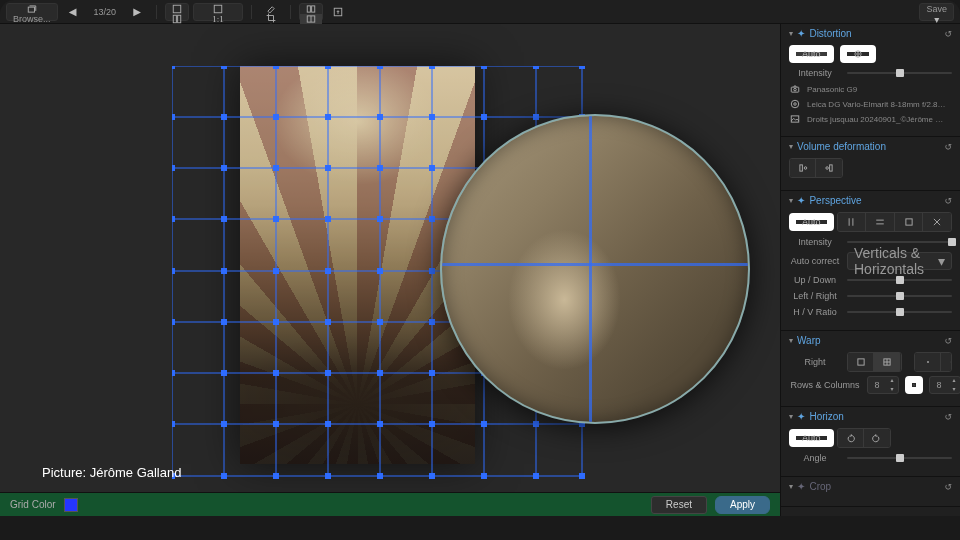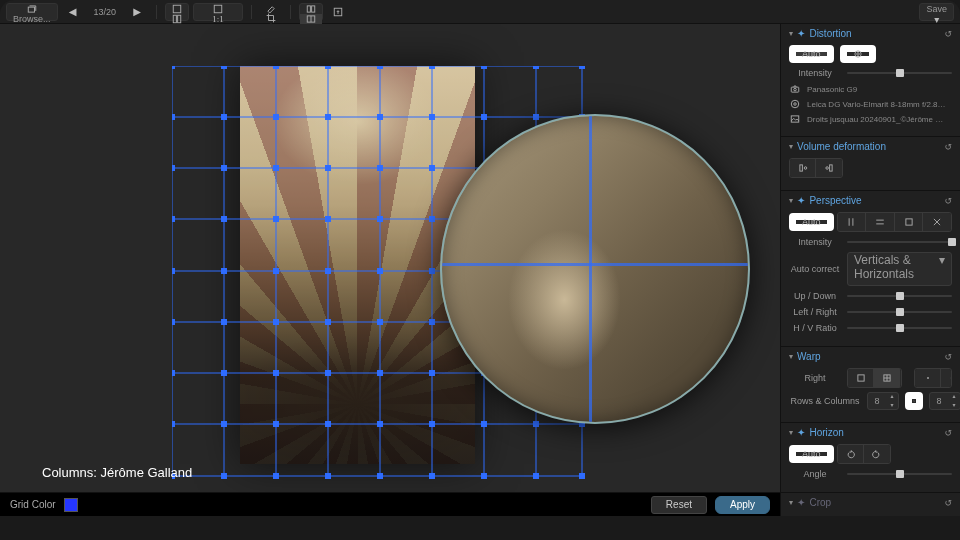--- a/index.html
+++ b/index.html
@@ -59,21 +59,21 @@
   }
   .loupe::after { content:""; position:absolute; inset:0;
     background: linear-gradient( to bottom, transparent 48%, rgba(46,108,255,.7) 48% 49%, transparent 49%),
                 linear-gradient( to right, transparent 48%, rgba(46,108,255,.7) 48% 49%, transparent 49%);
   }
   .credit { position: absolute; left: 42px; bottom: 36px; color: #fff; font-size: 13px; font-weight: 400; }
   .dims { position: absolute; right: 8px; bottom: 4px; color: #888; font-size: 9px; }
 
   
   .bottombar {
-    height: 24px; background: #000000; border-top: 1px solid #111;
+    height: 24px; background: #14532d; border-top: 1px solid #111;
     display: flex; align-items: center; padding: 0 10px; gap: 8px;
     position: absolute; left: 0; bottom: 0; width: 780px;
   }
   .color-swatch { width: 14px; height: 14px; background: #2536ff; border: 1px solid #555; }
   .btn {
     height: 18px; padding: 7px 14px; border: 1px solid #444; border-radius: 3px;
     background: #2d2d2d; color: #ccc; font-size: 10px; display: inline-flex;
     align-items: center; justify-content: center; cursor: pointer;
   }
   .btn.primary { background: #3a6a8a; border-color: #3a6a8a; color: #fff; border-radius: 6px; }
@@ -99,22 +99,22 @@
   .sbtn.sel { background: #3a3a3a; }
   .sbtn.wide { flex: 1; }
   .sgroup { display: flex; border: 1px solid #3a3a3a; border-radius: 3px; overflow: hidden; }
   .sgroup .sbtn { border: none; border-radius: 0; border-right: 1px solid #3a3a3a; }
   .sgroup .sbtn:last-child { border-right: none; }
 
   .slider { position: relative; flex: 1; height: 12px; }
   .slider .track { position: absolute; left: 0; right: 0; top: 5px; height: 2px; background: #3a3a3a; border-radius: 1px; }
   .slider .thumb { position: absolute; top: 2px; width: 8px; height: 8px; background: #ccc; border-radius: 1px; transform: translateX(-50%); }
 
-  .select { flex: 1; height: 34px; border: 1px solid #3a3a3a; background: #2a2a2a;
-    display: flex; align-items: flex-start; padding: 0 6px; border-radius: 3px; font-size: 12px; justify-content: space-between; }
+  .select { flex: 1; height: 18px; border: 1px solid #3a3a3a; background: #2a2a2a;
+    display: flex; align-items: center; padding: 0 6px; border-radius: 3px; font-size: 14px; justify-content: space-between; }
 
   .num-step { display: flex; align-items: center; border: 1px solid #3a3a3a; background: #2a2a2a; border-radius: 3px; height: 18px; }
   .num-step .val { width: 18px; text-align: center; font-size: 9px; }
   .num-step .stepbtns { display: flex; flex-direction: column; }
   .num-step .stepbtns span { width: 12px; height: 9px; font-size: 6px; text-align: center; line-height: 9px; cursor: pointer; color:#999; }
 
   .metarow { display: flex; align-items: center; gap: 6px; font-size: 8px; color: #888; margin: 3px 0; }
   .metarow .mico { width: 12px; height: 12px; display:flex; align-items:center; justify-content:center; }
 
   svg.ico { width: 12px; height: 12px; stroke: #aaa; stroke-width: 1.5; fill: none; }
@@ -323,21 +323,21 @@
           <rect class="handle" x="205" y="407" width="6" height="6"></rect>
           <rect class="handle" x="257" y="407" width="6" height="6"></rect>
           <rect class="handle" x="309" y="407" width="6" height="6"></rect>
           <rect class="handle" x="361" y="407" width="6" height="6"></rect>
           <rect class="handle" x="407" y="407" width="6" height="6"></rect>
         </g>
     </svg>
 
     <div class="loupe" style="left:440px; top:90px; width:310px; height:310px;"></div>
 
-    <div class="credit">Columns: Jérôme Galland</div>
+    <div class="credit">Picture: Jérôme Galland</div>
     <div class="dims">748 x 844 px</div>
 
     <div class="bottombar">
       <span>Grid Color</span>
       <span class="color-swatch"></span>
       <div style="flex:1"></div>
       <span class="btn">Reset</span>
       <span class="btn primary">Apply</span>
     </div>
   </div>

